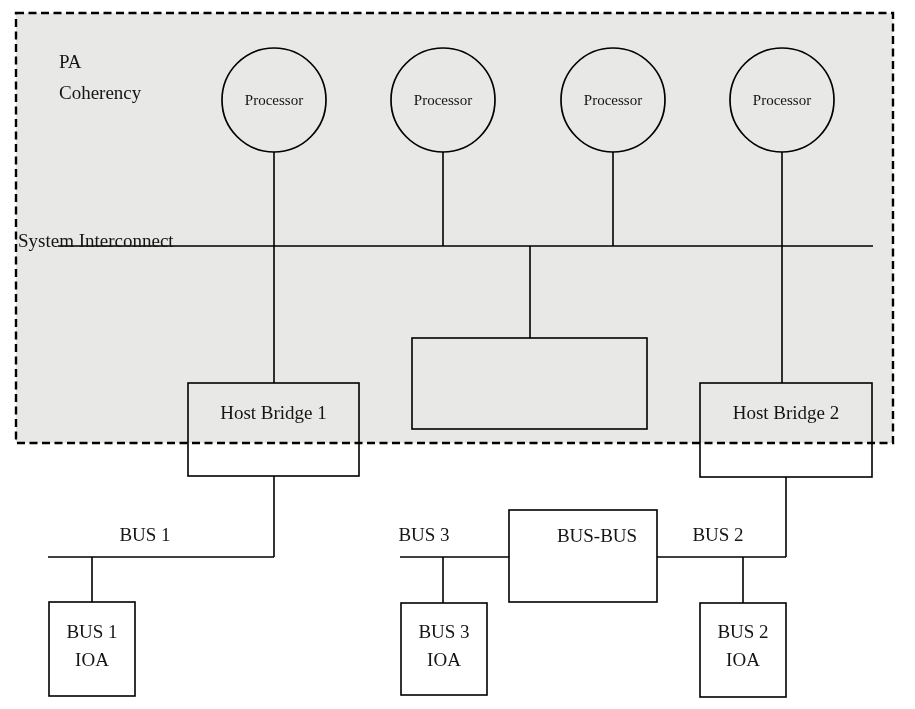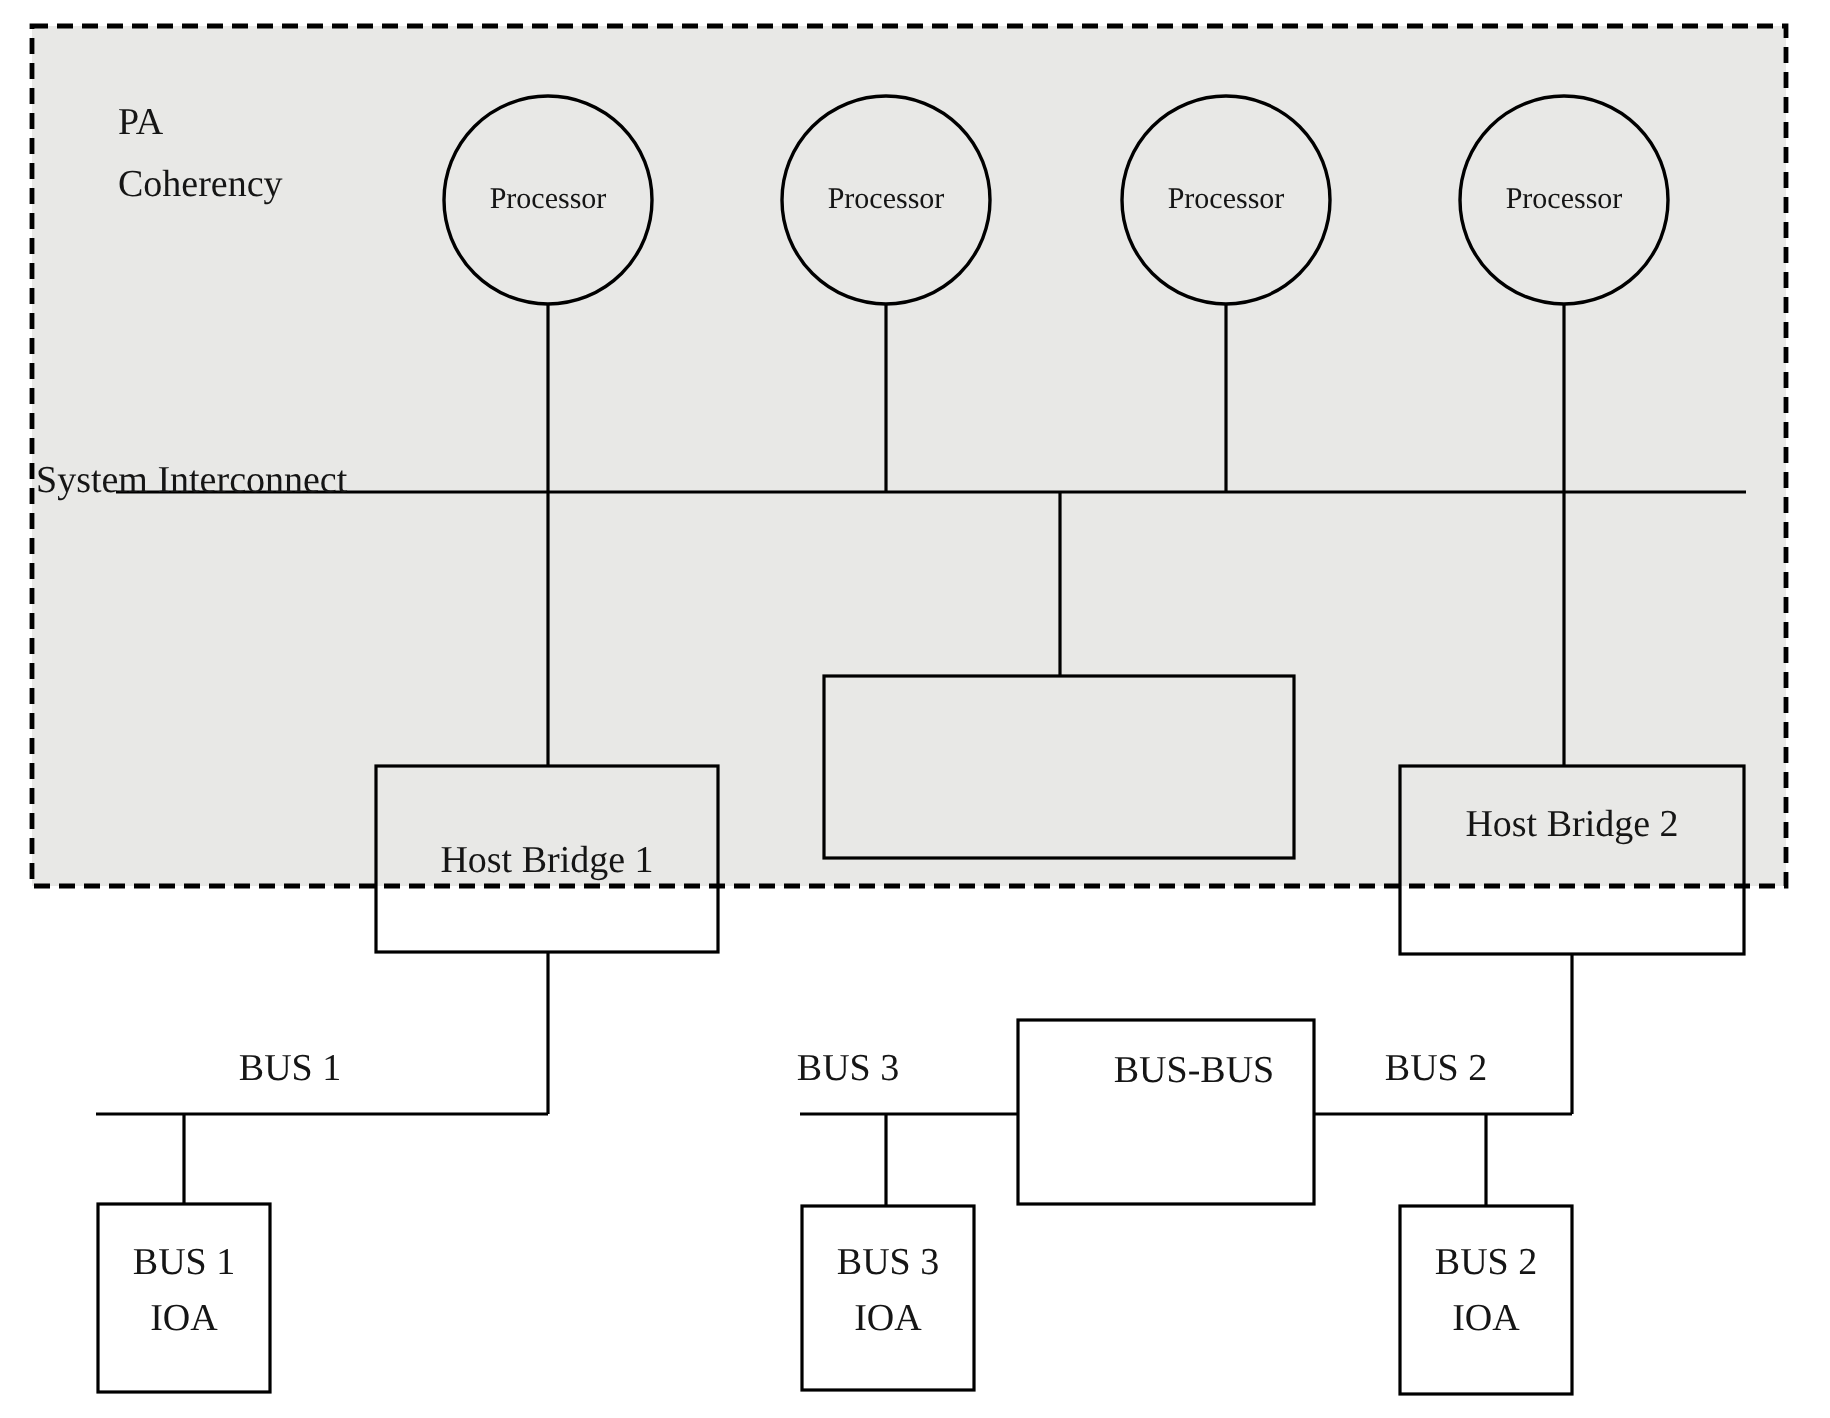--- a/index.html
+++ b/index.html
@@ -77,21 +77,21 @@
     <div>Coherency</div>
   </div>
 
   <div class="lbl" style="left:18px; top:191px;margin-top:36px;">System Interconnect</div>
 
   <div class="proc-lbl" style="left:214px; top:86px;">Processor</div>
   <div class="proc-lbl" style="left:383px; top:86px;">Processor</div>
   <div class="proc-lbl" style="left:553px; top:86px;">Processor</div>
   <div class="proc-lbl" style="left:722px; top:86px;">Processor</div>
 
-  <div class="lbl center" style="left:188px; top:417px; width:171px;">Host Bridge 1</div>
+  <div class="lbl center" style="left:188px; top:399px; width:171px;">Host Bridge 1</div>
   <div class="lbl center" style="left:700px; top:399px; width:172px;">Host Bridge 2</div>
 
   <div class="lbl center" style="left:509px; top:521px; width:176px; line-height:30px;">
     <div>BUS-BUS</div>
   </div>
 
   <div class="lbl center" style="left:85px; top:521px; width:120px;">BUS 1</div>
   <div class="lbl center" style="left:364px; top:521px; width:120px;">BUS 3</div>
   <div class="lbl center" style="left:658px; top:521px; width:120px;">BUS 2</div>
 

